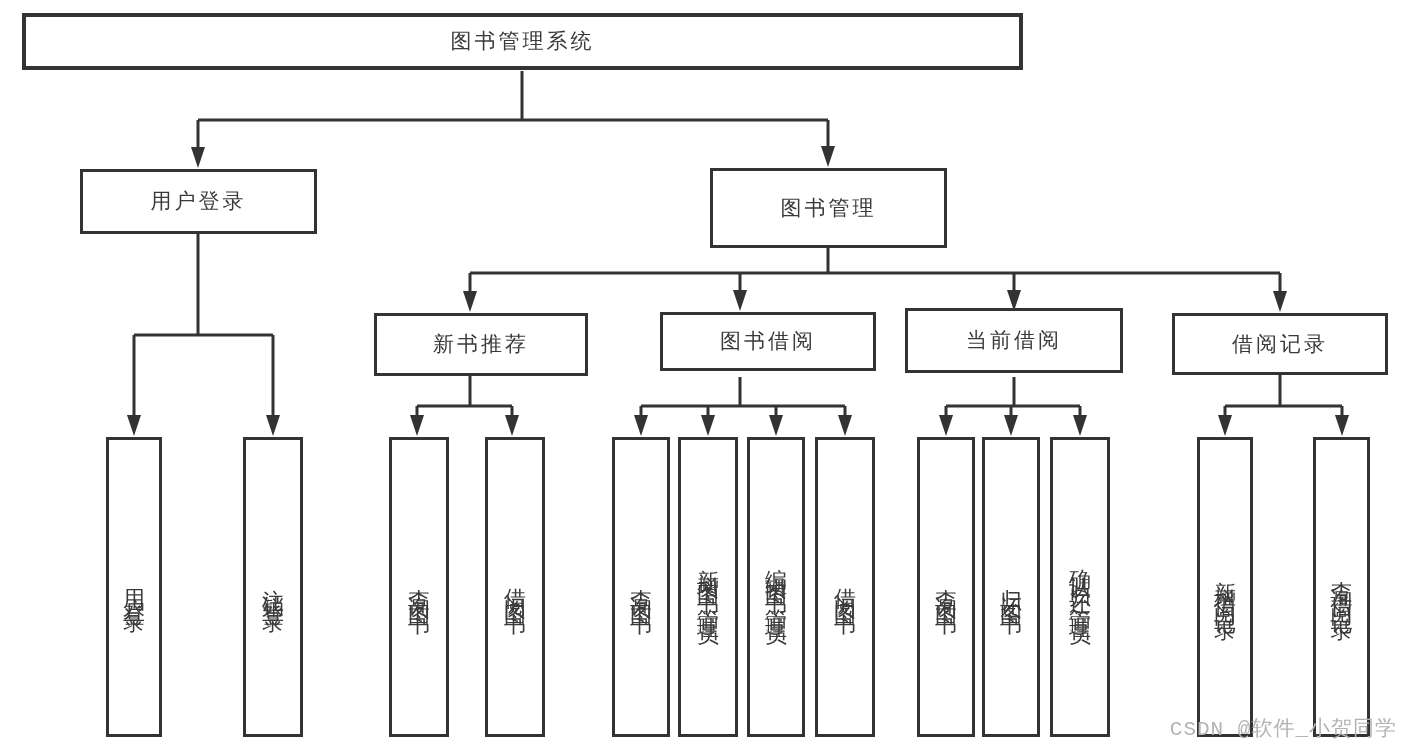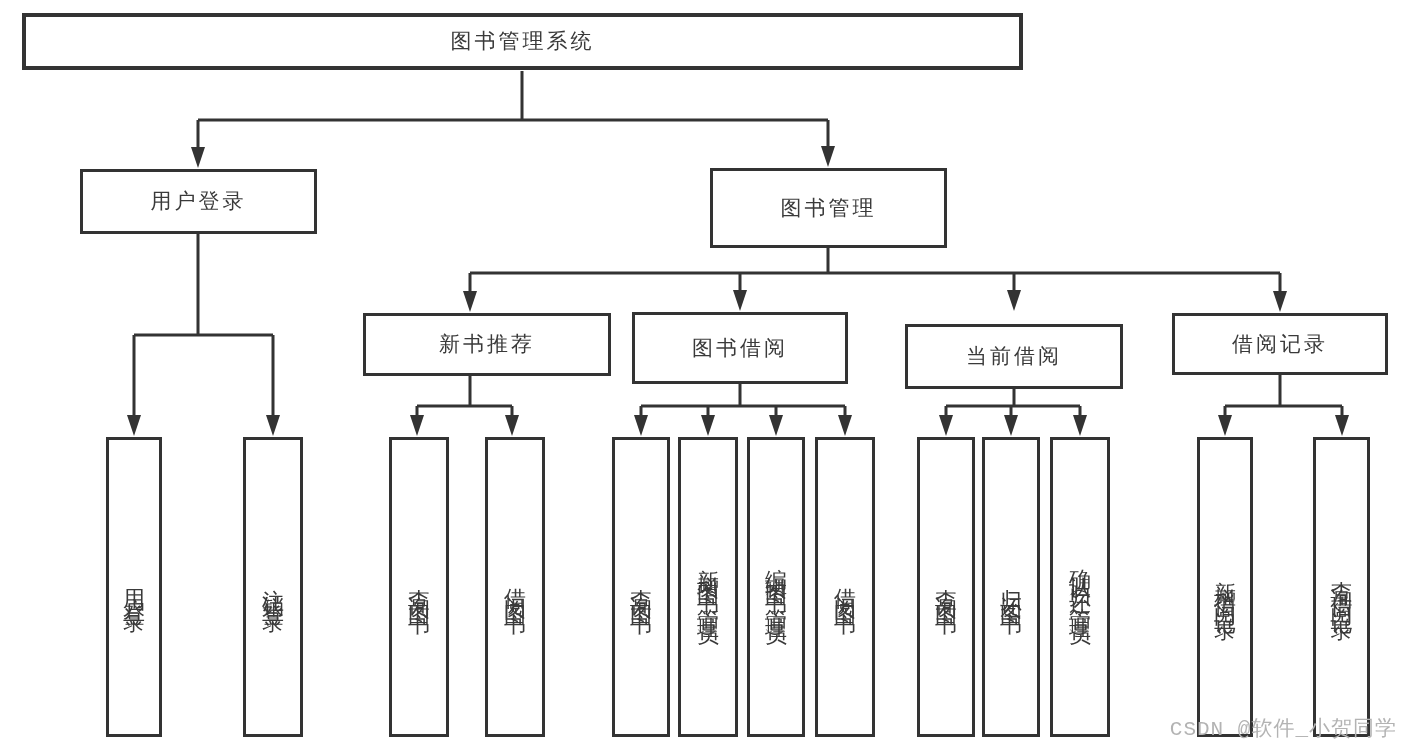--- a/index.html
+++ b/index.html
@@ -91,27 +91,27 @@
     <span>图书管理系统</span>
   </div>
 
   <div class="node h" style="left:80px;top:169px;width:237px;height:65px">
     <span>用户登录</span>
   </div>
   <div class="node h" style="left:710px;top:168px;width:237px;height:80px">
     <span>图书管理</span>
   </div>
 
-  <div class="node h" style="left:363px;top:313px;width:248px;height:63px">
+  <div class="node h" style="left:374px;top:313px;width:214px;height:63px">
     <span>新书推荐</span>
   </div>
-  <div class="node h" style="left:632px;top:312px;width:216px;height:72px">
+  <div class="node h" style="left:660px;top:312px;width:216px;height:59px">
     <span>图书借阅</span>
   </div>
-  <div class="node h" style="left:905px;top:324px;width:218px;height:65px">
+  <div class="node h" style="left:905px;top:308px;width:218px;height:65px">
     <span>当前借阅</span>
   </div>
   <div class="node h" style="left:1172px;top:313px;width:216px;height:62px">
     <span>借阅记录</span>
   </div>
 
   <div class="node v" style="left:106px;top:437px;width:56px;height:300px">
     <span>用户登录</span>
   </div>
   <div class="node v" style="left:243px;top:437px;width:60px;height:300px">

